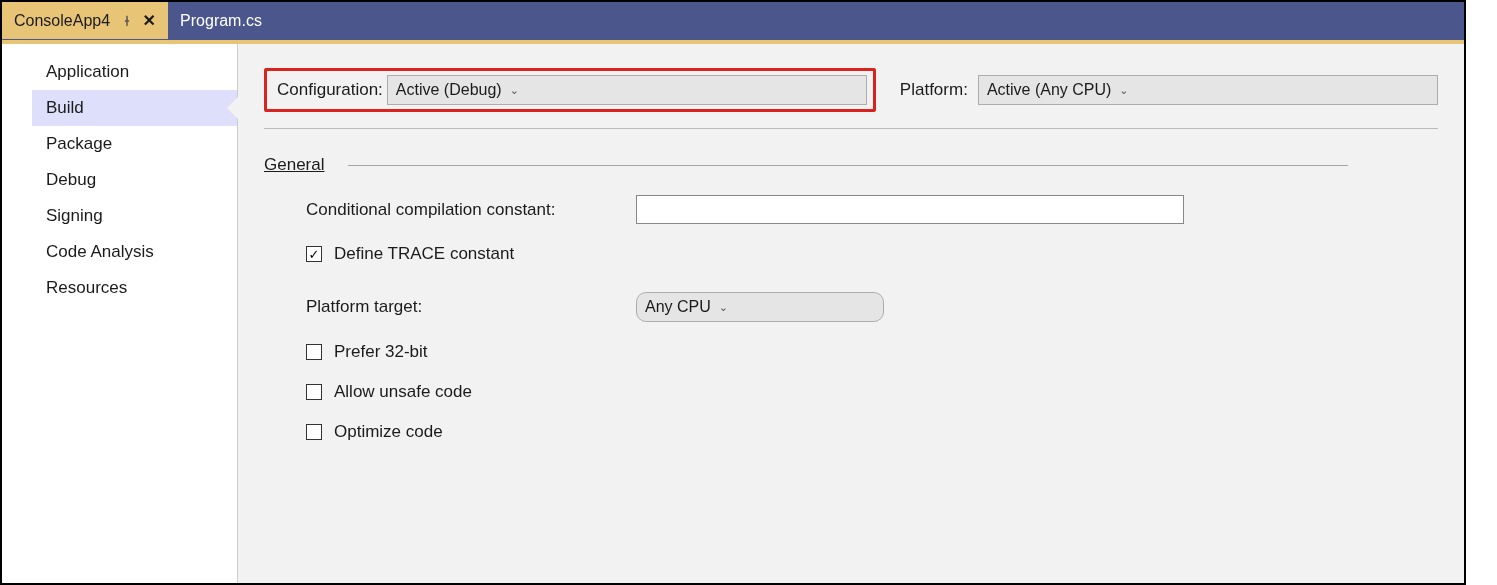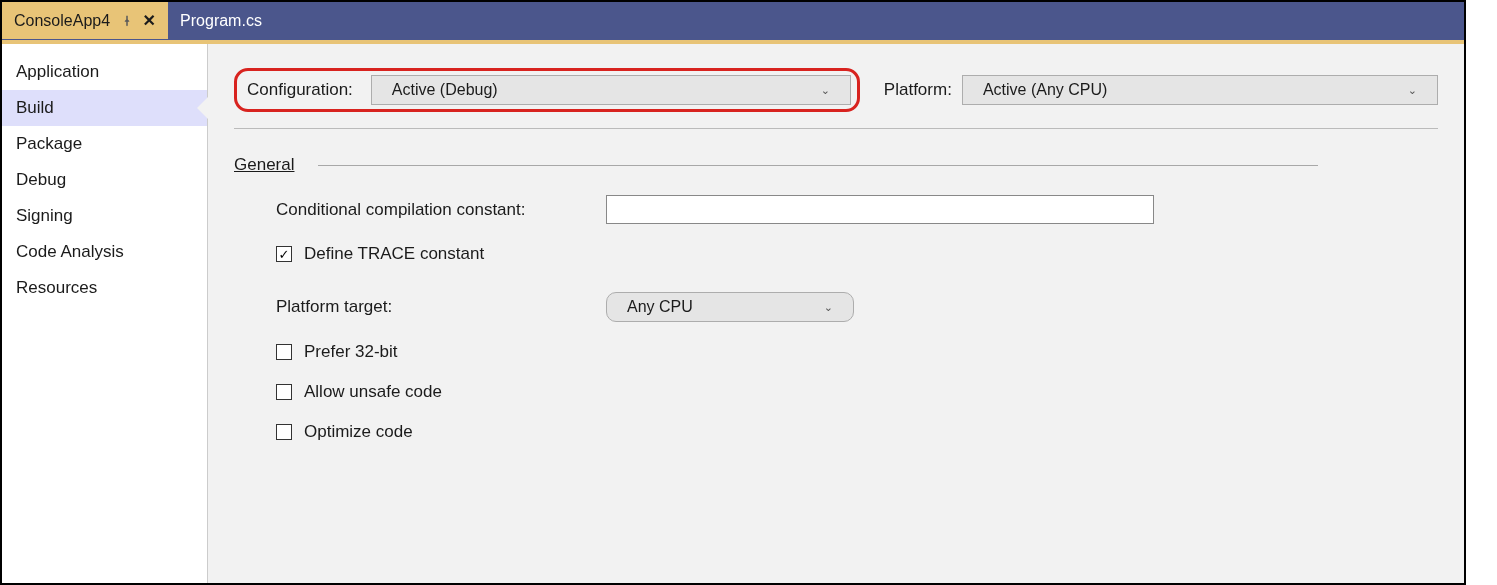--- a/index.html
+++ b/index.html
@@ -6,33 +6,33 @@
     body { font-family: "Segoe UI", Arial, sans-serif; font-size: 15px; color: #1b1b1b; background: #fff; }
     .window { width: 1466px; height: 585px; border: 2px solid #000; background: #fff; display: flex; flex-direction: column; position: relative; }
     .tabstrip { height: 38px; background: #4b568c; display: flex; align-items: stretch; border-bottom: 1px solid #4b568c; }
     .tab { display: flex; align-items: center; padding: 0 12px; font-size: 16px; color: #fff; position: relative; }
     .tab.active { background: #e8c477; color: #1b1b1b; }
     .tab .pin { width: 14px; display: inline-flex; justify-content: center; margin-left: 10px; }
     .tab .close { width: 14px; display: inline-flex; justify-content: center; margin-left: 8px; font-weight: bold; }
     .tab .pin svg { fill: #5a5a5a; }
     .tab.inactive { background: #4b568c; }
     .accentbar { height: 4px; background: #e8c477; }
-    .body { flex: 1; display: flex; overflow: hidden; }
+    .body { flex: 1; display: flex; overflow: hidden; margin-left: 30px; }
     .sidebar { width: 206px; background: #fff; border-right: 1px solid #ccc; padding-top: 10px; position: relative; }
     .side-item { padding: 8px 14px; font-size: 17px; cursor: pointer; position: relative; }
     .side-item.selected { background: #dedffb; }
     .side-item.selected::after {
       content: ""; position: absolute; right: -1px; top: 50%; transform: translateY(-50%);
       width: 0; height: 0; border-top: 11px solid transparent; border-bottom: 11px solid transparent; border-right: 11px solid #f2f2f2;
     }
     .main { flex: 1; background: #f2f2f2; padding: 24px 26px 0 26px; overflow: hidden; }
     .toprow { display: flex; align-items: center; gap: 10px; margin-bottom: 16px; }
-    .highlight-group { display: flex; align-items: center; border: 3px solid #d8231f; border-radius: 14px; padding: 4px 6px 4px 10px; gap: 18px; }
+    .highlight-group { display: flex; align-items: center; border: 3px solid #d8231f; border-radius: 2px; padding: 4px 6px 4px 10px; gap: 4px; }
     .label { font-size: 17px; }
-    .dropdown { height: 30px; background: #e5e5e5; border: 1px solid #adadad; display: flex; align-items: center; justify-content: space-between; padding: 0 20px; font-size: 16px; cursor: pointer; }
+    .dropdown { height: 30px; background: #e5e5e5; border: 1px solid #adadad; display: flex; align-items: center; padding: 0 8px; font-size: 16px; cursor: pointer; }
     .dropdown .chev { color: #555; font-size: 11px; margin-left: 8px; }
     .dd-config { width: 480px; }
     .dd-platform { width: 490px; }
     .dd-target { width: 248px; border-radius: 10px; }
     .divider { height: 1px; background: #bbb; margin: 6px 0 18px 0; }
     .section-header { display: flex; align-items: center; gap: 24px; margin: 26px 0 20px 0; text-decoration: underline; }
     .section-title { font-size: 17px; }
     .section-line { flex: 1; height: 1px; background: #a8a8a8; max-width: 1000px; }
     .form-area { padding-left: 42px; }
     .form-row { display: flex; align-items: center; margin-bottom: 20px; }

